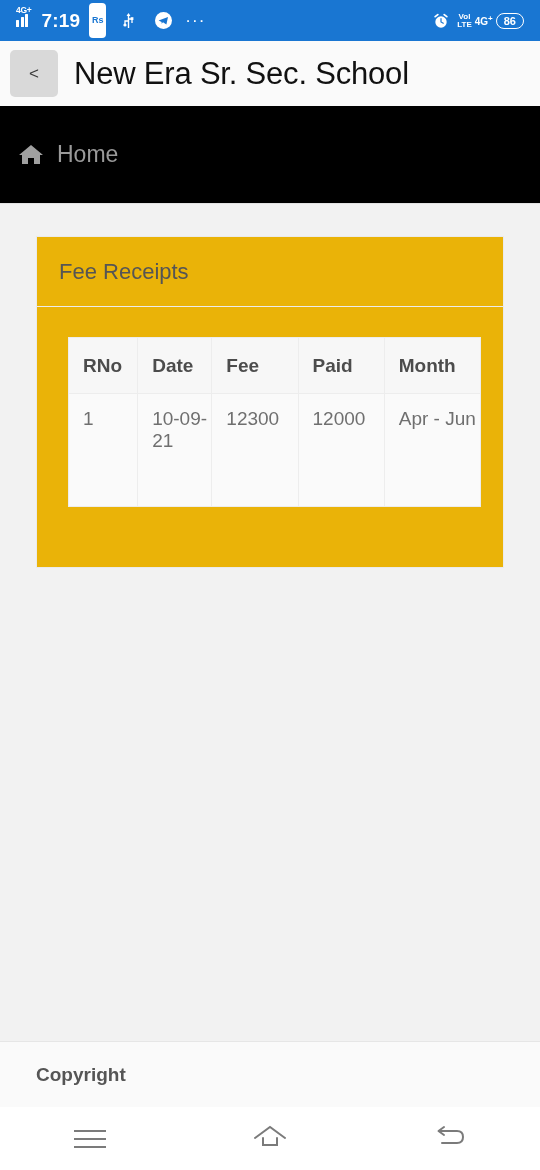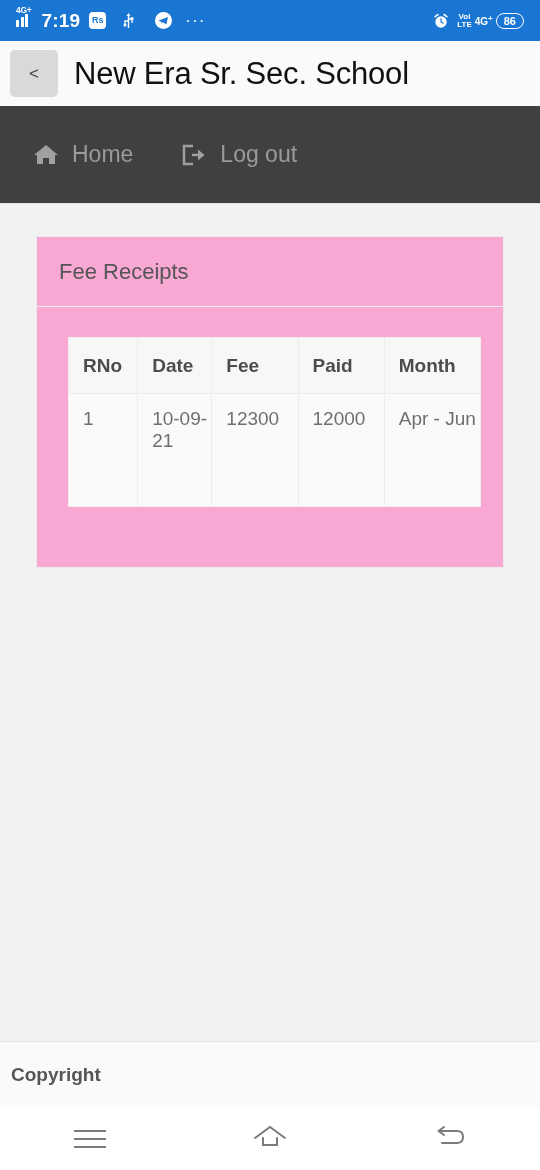--- a/index.html
+++ b/index.html
@@ -19,53 +19,53 @@
   }
   .sb-left,.sb-right{display:flex;align-items:center;}
   .sb-left{gap:9px;}
   .sb-right{gap:3px;}
   .sig{display:flex;align-items:flex-end;gap:1.5px;height:13px;position:relative;}
   .sig i{display:block;width:3px;background:#fff;border-radius:.5px;}
   .sig i:nth-child(1){height:4px}.sig i:nth-child(2){height:7px}
   .sig i:nth-child(3){height:10px}.sig i:nth-child(4){height:13px}
   .sig sup{position:absolute;top:-9px;left:0;font-size:8.5px;font-weight:bold;letter-spacing:-.3px;}
   .sb-time{font-size:19px;font-weight:bold;letter-spacing:.2px;}
-  .sq-icon{width:17px;height:17px;border-radius:4px;background:#fff;color:#1976d2;
+  .sq-icon{width:17px;height:35px;border-radius:4px;background:#fff;color:#1976d2;
            font-size:9px;font-weight:bold;display:flex;align-items:center;justify-content:center;line-height:1;}
   .dots{font-size:17px;letter-spacing:1px;line-height:8px;}
   .volte{font-size:8px;font-weight:bold;line-height:8px;text-align:center;}
   .net4g{font-size:10px;font-weight:bold;position:relative;}
   .net4g sup{font-size:8px;}
   .batt{border:1.6px solid #fff;border-radius:8px;padding:1px 7px;font-size:11px;font-weight:bold;}
 
   
   .titlebar{
     height:65px;background:#fafafa;display:flex;align-items:center;padding:0 10px;gap:16px;
   }
   .backbtn{
     width:48px;height:47px;background:#d9d9d9;border-radius:5px;
     display:flex;align-items:center;justify-content:center;
     font-size:17px;color:#3a3a3a;
   }
   .apptitle{font-size:31px;color:#111;font-weight:400;letter-spacing:-.2px;white-space:nowrap;text-align:center;}
 
   
   .navstrip{
-    height:98px;background:#404040;border-bottom:1px solid #e2e2e2;
-    display:flex;align-items:center;padding-left:33px;gap:48px;
+    height:98px;background:#000000;border-bottom:1px solid #e2e2e2;
+    display:flex;align-items:center;padding-left:18px;gap:48px;
   }
   .navitem{display:flex;align-items:center;gap:13px;}
   .navitem .label{font-size:23px;color:#9a9a9a;}
   .ico{width:26px;height:24px;display:flex;align-items:center;justify-content:center;}
   .ico svg{display:block;}
 
   
   .card{
     position:absolute;left:36px;top:236px;width:468px;
-    background:#f9a8d4;border:1px solid #ebebeb;
+    background:#eab308;border:1px solid #ebebeb;
   }
   .card-head{
     height:70px;display:flex;align-items:center;padding-left:22px;
     border-bottom:1px solid #ececec;
   }
   .card-title{font-size:22px;color:#555;}
   .card-body{padding:30px 30px 60px 31px;}
 
   table{border-collapse:collapse;width:413px;table-layout:fixed;}
   th,td{border:1px solid #ededed;vertical-align:top;margin-left:40px;}
@@ -77,21 +77,21 @@
     background:#fafafa;color:#6f6f6f;font-size:19px;padding:14px 0 14px 14px;
     height:113px;
   }
   col.c0{width:69px}col.c1{width:74px}col.c2{width:86px}
   col.c3{width:86px}col.c4{width:96px}
 
   
   .footer{
     position:absolute;left:0;top:1041px;width:540px;height:66px;
     background:#fafafa;border-top:1px solid #e6e6e6;
-    display:flex;align-items:center;padding-left:11px;
+    display:flex;align-items:center;padding-left:36px;
   }
   .footer .copy{font-size:19px;color:#555;font-weight:bold;}
   .footer .copytxt{font-size:19px;color:#888;font-weight:400;margin-left:7px;}
 
   
   .androidnav{
     position:absolute;left:0;top:1107px;width:540px;height:63px;background:#fff;
     display:flex;align-items:center;justify-content:space-around;
   }
   .navbtn{width:60px;height:40px;display:flex;align-items:center;justify-content:center;}
@@ -155,30 +155,20 @@
 </div>
 
 <div class="navstrip">
   <div class="navitem">
     <span class="ico">
       <svg width="26" height="23" viewBox="0 0 26 23">
         <path d="M13 2 L25 12 L22 12 L22 21 L16 21 L16 15 L10 15 L10 21 L4 21 L4 12 L1 12 Z" fill="#a0a0a0"></path>
       </svg>
     </span>
     <span class="label">Home</span>
-  </div>
-  <div class="navitem">
-    <span class="ico">
-      <svg width="26" height="22" viewBox="0 0 26 22">
-        <path d="M12 2 L3 2 L3 20 L12 20" stroke="#a0a0a0" stroke-width="2.4" fill="none"></path>
-        <path d="M11 11 L22 11" stroke="#a0a0a0" stroke-width="2.4"></path>
-        <path d="M17 5.5 L23.5 11 L17 16.5 Z" fill="#a0a0a0"></path>
-      </svg>
-    </span>
-    <span class="label">Log out</span>
   </div>
 </div>
 
 <div class="card">
   <div class="card-head">
     <span class="card-title">Fee Receipts</span>
   </div>
   <div class="card-body">
     <table>
       <colgroup>

